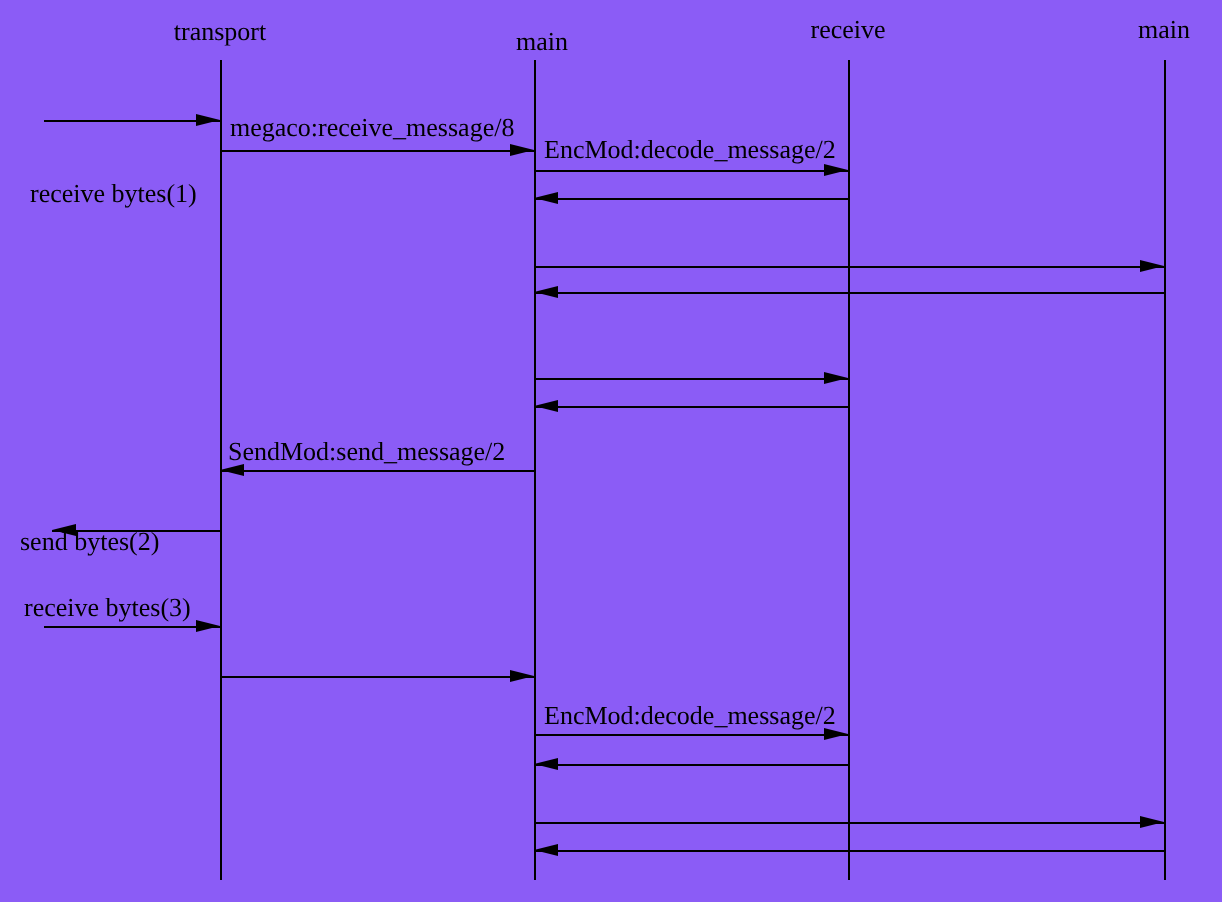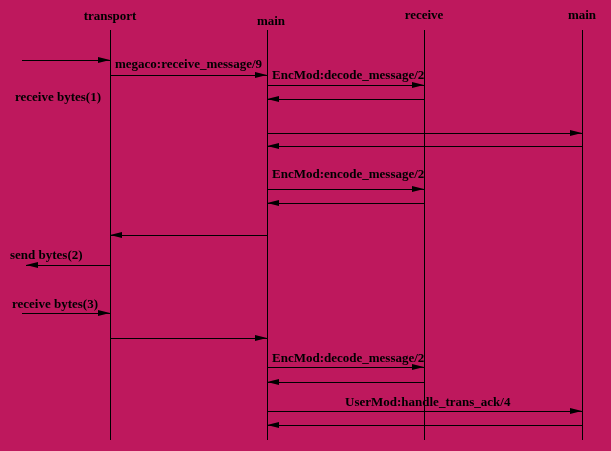--- a/index.html
+++ b/index.html
@@ -39,62 +39,61 @@
   .arrow.right { border-left: 12px solid #000; }
   .arrow.left  { border-right: 12px solid #000; }
   .msg-label {
     position: absolute;
     white-space: nowrap;
   }
 </style>
 </head>
 <body>
 
-<div id="stage" style="background: #be185d; color: rgb(0, 0, 0); font-weight: bold;">
+<div id="stage" style="background: #8b5cf6; color: rgb(0, 0, 0);">
   <div class="lifeline-label" style="left: 110px; top: 9px;">transport</div>
   <div class="lifeline-label" style="left: 271px; top: 14px;">main</div>
   <div class="lifeline-label" style="left: 424px; top: 8px;">receive</div>
   <div class="lifeline-label" style="left: 582px; top: 8px;">main</div>
 <div class="lifeline" style="left: 110px; top: 30px; height: 410px; background: rgb(0, 0, 0);"></div>
     <div class="lifeline" style="left: 267px; top: 30px; height: 410px; background: rgb(0, 0, 0);"></div>
     <div class="lifeline" style="left: 424px; top: 30px; height: 410px; background: rgb(0, 0, 0);"></div>
     <div class="lifeline" style="left: 582px; top: 30px; height: 410px; background: rgb(0, 0, 0);"></div>
     <div class="msg-line" style="left: 22px; width: 88px; top: 60px; background: rgb(0, 0, 0);"></div>
     <div class="arrow right" style="top: 57px; left: 98px; border-left-color: rgb(0, 0, 0);"></div>
     <div class="msg-label" style="left: 15px; top: 42px; margin-top: 48px;">receive bytes(1)</div>
     <div class="msg-line" style="left: 110px; width: 157px; top: 75px; background: rgb(0, 0, 0);"></div>
     <div class="arrow right" style="top: 72px; left: 255px; border-left-color: rgb(0, 0, 0);"></div>
-    <div class="msg-label" style="left: 115px; top: 57px;">megaco:receive_message/9</div>
+    <div class="msg-label" style="left: 115px; top: 57px;">megaco:receive_message/8</div>
     <div class="msg-line" style="left: 267px; width: 157px; top: 85px; background: rgb(0, 0, 0);"></div>
     <div class="arrow right" style="top: 82px; left: 412px; border-left-color: rgb(0, 0, 0);"></div>
     <div class="msg-label" style="left: 272px; top: 68px;">EncMod:decode_message/2</div>
     <div class="msg-line" style="left: 267px; width: 157px; top: 99px; background: rgb(0, 0, 0);"></div>
     <div class="arrow left" style="top: 96px; left: 267px; border-right-color: rgb(0, 0, 0);"></div>
     <div class="msg-line" style="left: 267px; width: 315px; top: 133px; background: rgb(0, 0, 0);"></div>
     <div class="arrow right" style="top: 130px; left: 570px; border-left-color: rgb(0, 0, 0);"></div>
     <div class="msg-line" style="left: 267px; width: 315px; top: 146px; background: rgb(0, 0, 0);"></div>
     <div class="arrow left" style="top: 143px; left: 267px; border-right-color: rgb(0, 0, 0);"></div>
     <div class="msg-line" style="left: 267px; width: 157px; top: 189px; background: rgb(0, 0, 0);"></div>
     <div class="arrow right" style="top: 186px; left: 412px; border-left-color: rgb(0, 0, 0);"></div>
-    <div class="msg-label" style="left: 272px; top: 167px;">EncMod:encode_message/2</div>
     <div class="msg-line" style="left: 267px; width: 157px; top: 203px; background: rgb(0, 0, 0);"></div>
     <div class="arrow left" style="top: 200px; left: 267px; border-right-color: rgb(0, 0, 0);"></div>
     <div class="msg-line" style="left: 110px; width: 157px; top: 235px; background: rgb(0, 0, 0);"></div>
     <div class="arrow left" style="top: 232px; left: 110px; border-right-color: rgb(0, 0, 0);"></div>
+    <div class="msg-label" style="left: 114px; top: 219px;">SendMod:send_message/2</div>
     <div class="msg-line" style="left: 26px; width: 84px; top: 265px; background: rgb(0, 0, 0);"></div>
     <div class="arrow left" style="top: 262px; left: 26px; border-right-color: rgb(0, 0, 0);"></div>
-    <div class="msg-label" style="left: 10px; top: 248px;">send bytes(2)</div>
+    <div class="msg-label" style="left: 10px; top: 264px;">send bytes(2)</div>
     <div class="msg-line" style="left: 22px; width: 88px; top: 313px; background: rgb(0, 0, 0);"></div>
     <div class="arrow right" style="top: 310px; left: 98px; border-left-color: rgb(0, 0, 0);"></div>
     <div class="msg-label" style="left: 12px; top: 297px;">receive bytes(3)</div>
     <div class="msg-line" style="left: 110px; width: 157px; top: 338px; background: rgb(0, 0, 0);"></div>
     <div class="arrow right" style="top: 335px; left: 255px; border-left-color: rgb(0, 0, 0);"></div>
     <div class="msg-line" style="left: 267px; width: 157px; top: 367px; background: rgb(0, 0, 0);"></div>
     <div class="arrow right" style="top: 364px; left: 412px; border-left-color: rgb(0, 0, 0);"></div>
     <div class="msg-label" style="left: 272px; top: 351px;">EncMod:decode_message/2</div>
     <div class="msg-line" style="left: 267px; width: 157px; top: 382px; background: rgb(0, 0, 0);"></div>
     <div class="arrow left" style="top: 379px; left: 267px; border-right-color: rgb(0, 0, 0);"></div>
     <div class="msg-line" style="left: 267px; width: 315px; top: 411px; background: rgb(0, 0, 0);"></div>
     <div class="arrow right" style="top: 408px; left: 570px; border-left-color: rgb(0, 0, 0);"></div>
-    <div class="msg-label" style="left: 345px; top: 395px;">UserMod:handle_trans_ack/4</div>
     <div class="msg-line" style="left: 267px; width: 315px; top: 425px; background: rgb(0, 0, 0);"></div>
     <div class="arrow left" style="top: 422px; left: 267px; border-right-color: rgb(0, 0, 0);"></div>
   </div>
 
 </body></html>

